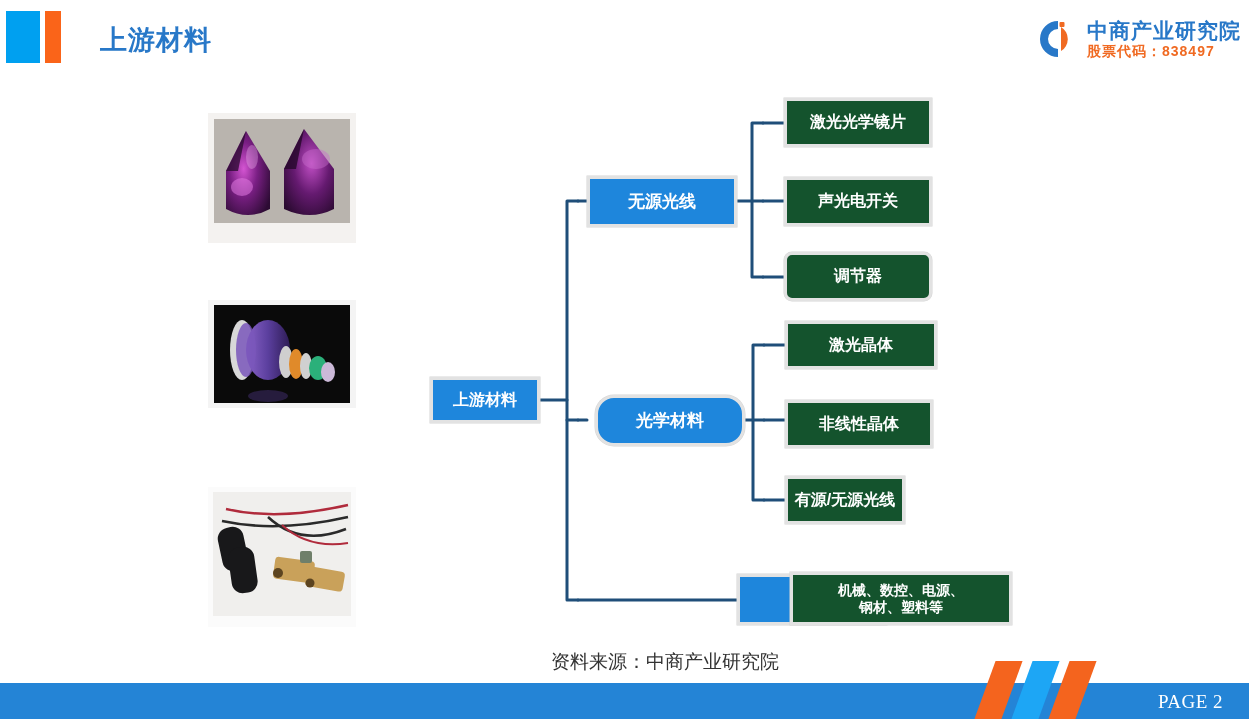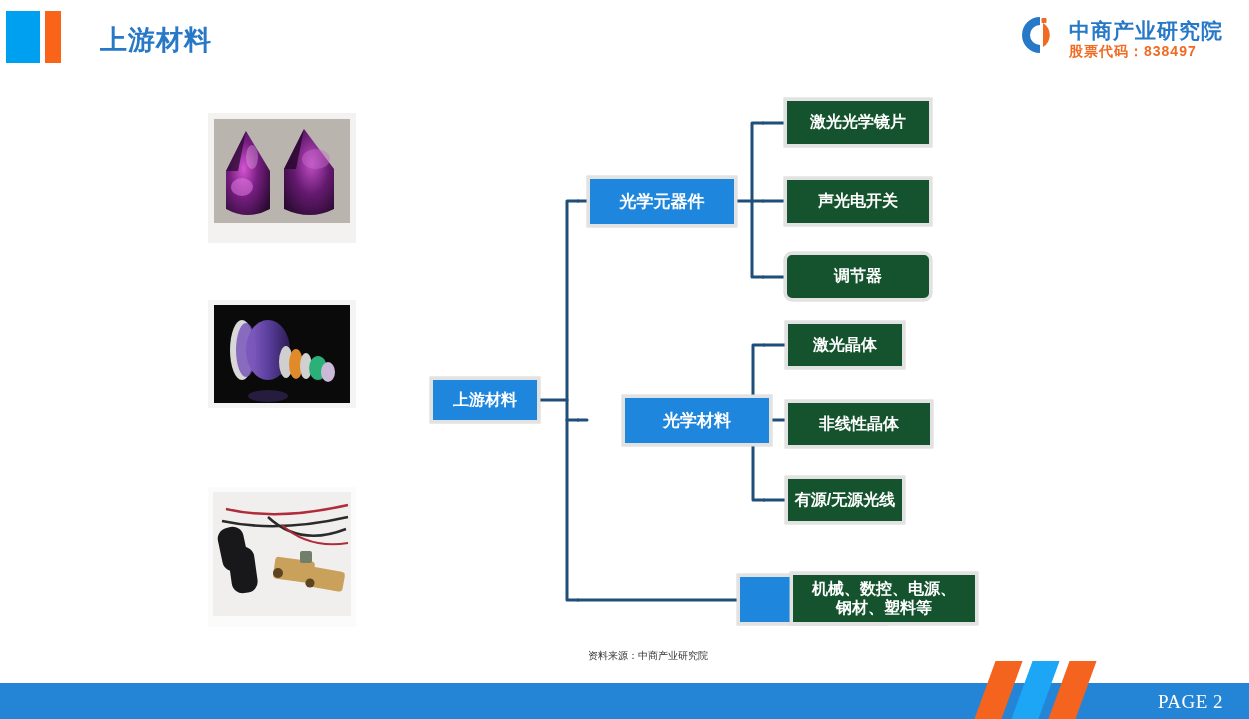--- a/index.html
+++ b/index.html
@@ -27,23 +27,23 @@
   }
   #slide-title {
     position: absolute; left: 100px; top: 22px;
     font-size: 27px; font-weight: bold; color: #2878C8;
     letter-spacing: 1px;
     white-space: nowrap;
   }
 
   
   #logo {
-    position: absolute; right: 26px; top: 14px;
+    position: absolute; right: 8px; top: 14px;
     height: 50px;
-    display: flex; 
+    display: flex; align-items: center;
   }
   #logo-mark {
     width: 42px; height: 42px; position: relative; margin-right: 8px;
   }
   #logo-text {
     display: flex; flex-direction: column; justify-content: center;
   }
   #logo-title {
     font-size: 21px; font-weight: bold; color: #2878C8;
     letter-spacing: 1px; line-height: 1.15;
@@ -82,37 +82,36 @@
     line-height: 1.15;
   }
   .node.lvl1 { background: #1E86DC; font-size: 16px; }
   .node.lvl2 { background: #1E86DC; font-size: 17px; }
   .node.lvl3 { background: #14532d; font-size: 16px; }
 
   
   #node-root  { left: 430px; top: 377px; width: 110px; height: 46px; }
 
   #node-optical-components { left: 587px; top: 176px; width: 150px; height: 51px; }
-  #node-optical-materials  { left: 622px; top: 395px; width: 150px; height: 51px; }
+  #node-optical-materials  { left: 595px; top: 395px; width: 150px; height: 51px; border-radius: 19px; }
   #node-others             { left: 737px; top: 574px; width: 150px; height: 51px; }
 
   #node-laser-lens      { left: 784px; top:  98px; width: 148px; height: 49px; }
   #node-ao-switch       { left: 784px; top: 177px; width: 148px; height: 49px; }
   #node-modulator       { left: 784px; top: 252px; width: 148px; height: 49px; border-radius: 8px; }
-  #node-laser-crystal   { left: 785px; top: 321px; width: 120px; height: 48px; }
+  #node-laser-crystal   { left: 785px; top: 321px; width: 152px; height: 48px; }
   #node-nonlinear       { left: 785px; top: 400px; width: 148px; height: 48px; }
   #node-fiber           { left: 785px; top: 476px; width: 120px; height: 48px; }
-  #node-misc            { left: 790px; top: 572px; width: 188px; height: 53px; font-size: 16px; }
+  #node-misc            { left: 790px; top: 572px; width: 222px; height: 53px; font-size: 14px; }
 
   
   #source-note {
     position: absolute; left: 551px; top: 649px;
-    font-size: 10px; color: #333333;
-    white-space: nowrap;
-    margin-left: 37px;
+    font-size: 19px; color: #333333;
+    white-space: nowrap;
   }
 
   
   #footer {
     position: absolute; left: 0; bottom: 0; width: 1249px; height: 58px;
   }
   #footer-band {
     position: absolute; left: 0; bottom: 0; width: 1249px; height: 36px;
     background: #2484D6;
   }
@@ -247,21 +246,21 @@
     <path d="M764 345 L785 345"></path>
     <path d="M764 420 L785 420"></path>
     <path d="M764 500 L785 500"></path>
 
     <path d="M887 599 L790 599" stroke-width="4"></path>
   </g>
 </svg>
 
 <div class="node lvl1" id="node-root">上游材料</div>
 
-<div class="node lvl2" id="node-optical-components">光学元器件</div>
+<div class="node lvl2" id="node-optical-components">无源光线</div>
 
 <div class="node lvl2" id="node-optical-materials">光学材料</div>
 
 <div class="node lvl2" id="node-others">其他</div>
 
 <div class="node lvl3" id="node-laser-lens">激光光学镜片</div>
 
 <div class="node lvl3" id="node-ao-switch">声光电开关</div>
 
 <div class="node lvl3" id="node-modulator">调节器</div>

